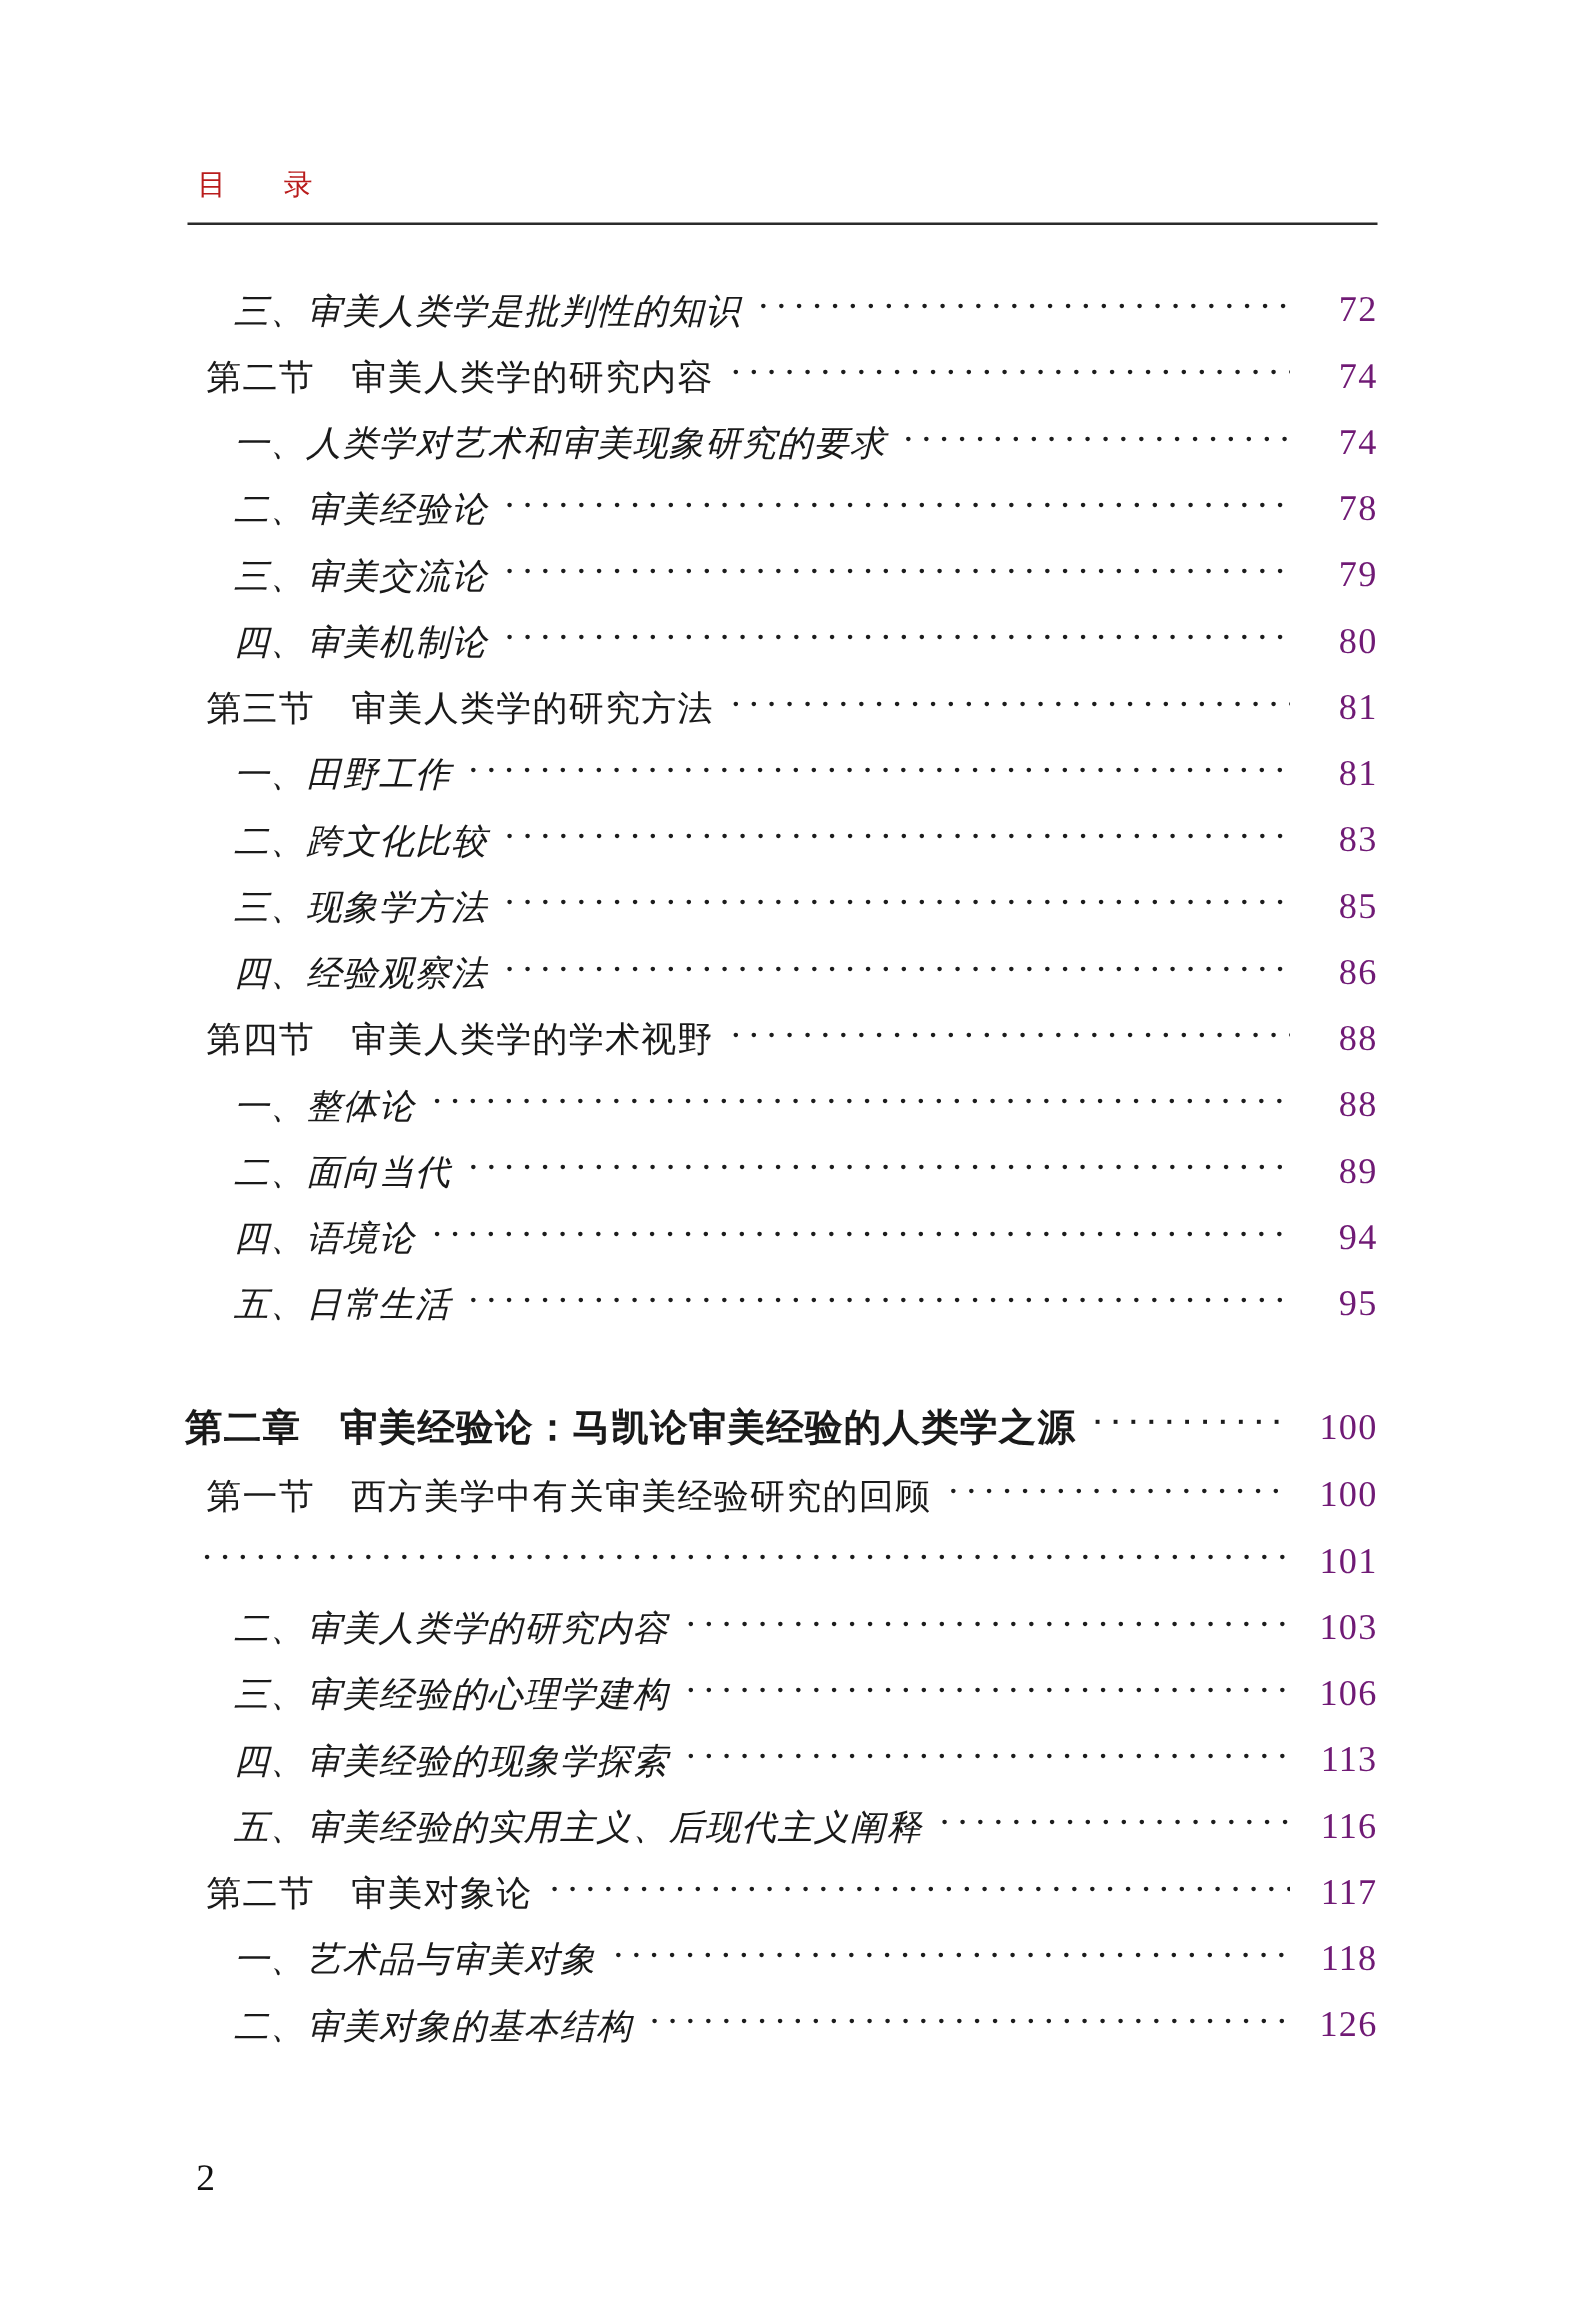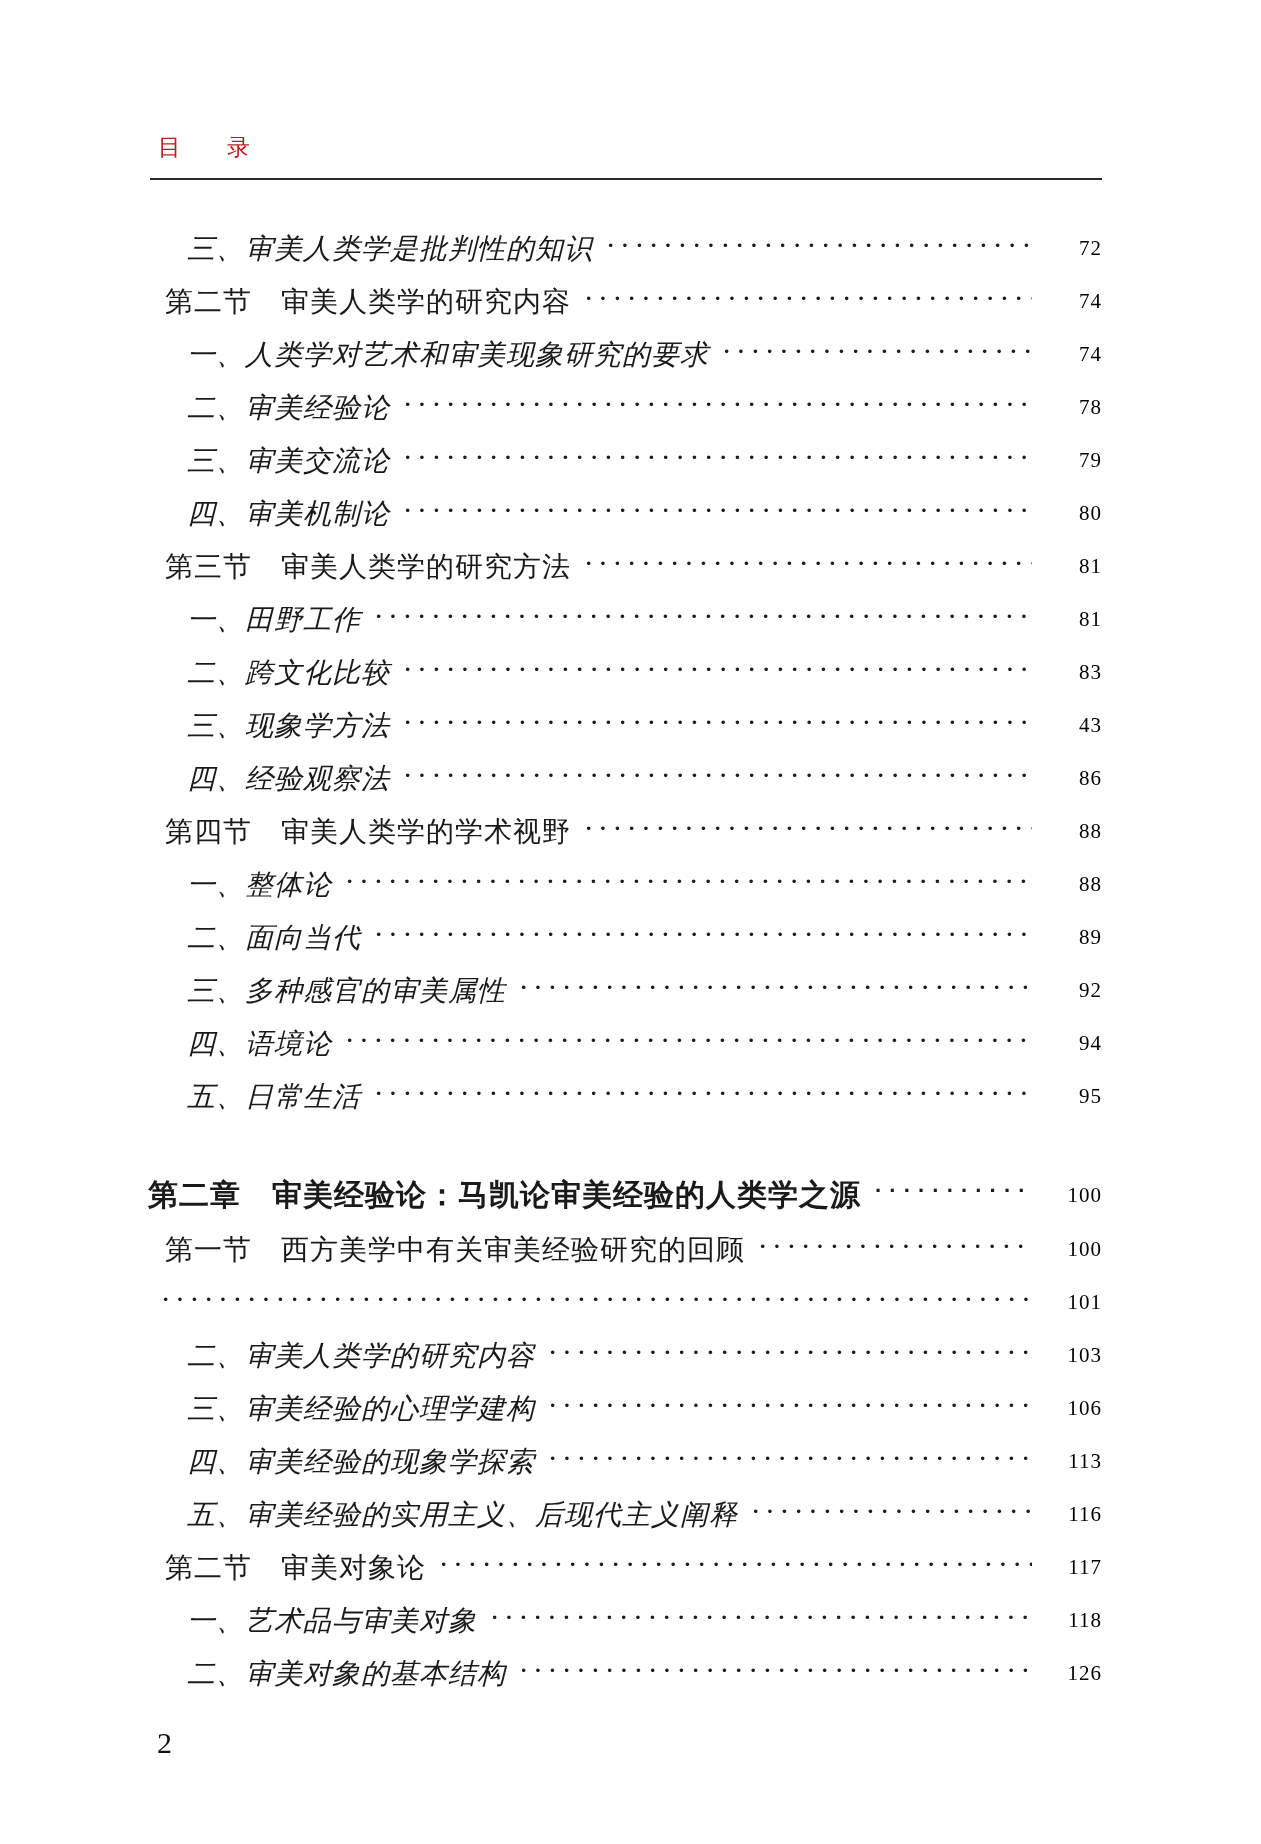--- a/index.html
+++ b/index.html
@@ -88,23 +88,23 @@
   .leader::after {
     content: "····································································································································";
   }
   .pagenum {
     flex: 0 0 auto;
     min-width: 58px;
     text-align: right;
     font-family: "Liberation Serif", serif;
     font-style: normal;
     font-weight: normal;
-    font-size: 21px;
+    font-size: 29px;
     letter-spacing: 1px;
-    color: #000000;
+    color: #701a75;
   }
 
   
   .folio {
     position: absolute;
     left: 157px;
     top: 1726px;
     font-size: 30px;
     font-family: "Liberation Serif", serif;
     color: #111111;
@@ -161,46 +161,41 @@
     <span class="pagenum">81</span>
   </div>
       <div class="toc-row lv2">
     <span class="title">二、跨文化比较</span>
     <span class="leader"></span>
     <span class="pagenum">83</span>
   </div>
       <div class="toc-row lv2">
     <span class="title">三、现象学方法</span>
     <span class="leader"></span>
-    <span class="pagenum">43</span>
+    <span class="pagenum">85</span>
   </div>
       <div class="toc-row lv2">
     <span class="title">四、经验观察法</span>
     <span class="leader"></span>
     <span class="pagenum">86</span>
   </div>
       <div class="toc-row lv1">
     <span class="title">第四节　审美人类学的学术视野</span>
     <span class="leader"></span>
     <span class="pagenum">88</span>
   </div>
       <div class="toc-row lv2">
     <span class="title">一、整体论</span>
     <span class="leader"></span>
     <span class="pagenum">88</span>
   </div>
       <div class="toc-row lv2">
     <span class="title">二、面向当代</span>
     <span class="leader"></span>
     <span class="pagenum">89</span>
-  </div>
-      <div class="toc-row lv2">
-    <span class="title">三、多种感官的审美属性</span>
-    <span class="leader"></span>
-    <span class="pagenum">92</span>
   </div>
       <div class="toc-row lv2">
     <span class="title">四、语境论</span>
     <span class="leader"></span>
     <span class="pagenum">94</span>
   </div>
       <div class="toc-row lv2">
     <span class="title">五、日常生活</span>
     <span class="leader"></span>
     <span class="pagenum">95</span>

